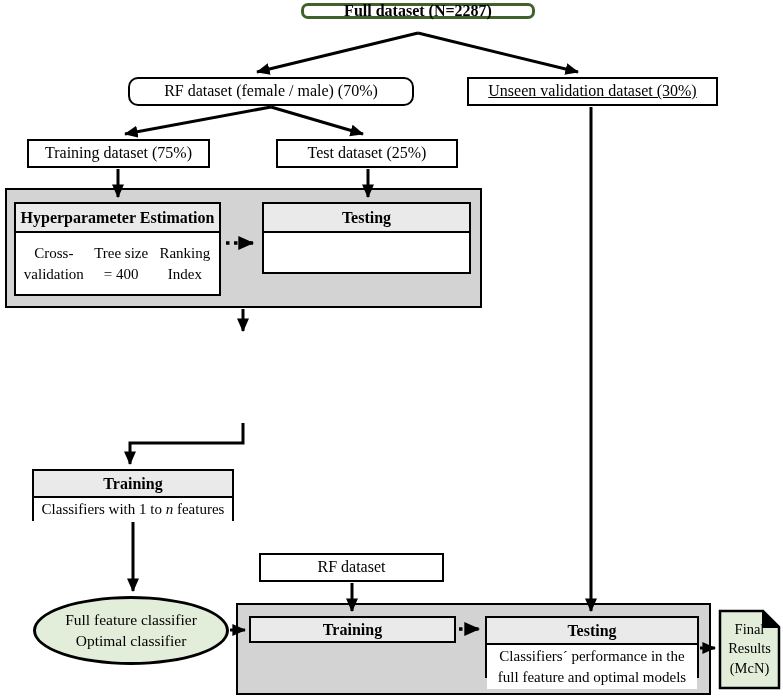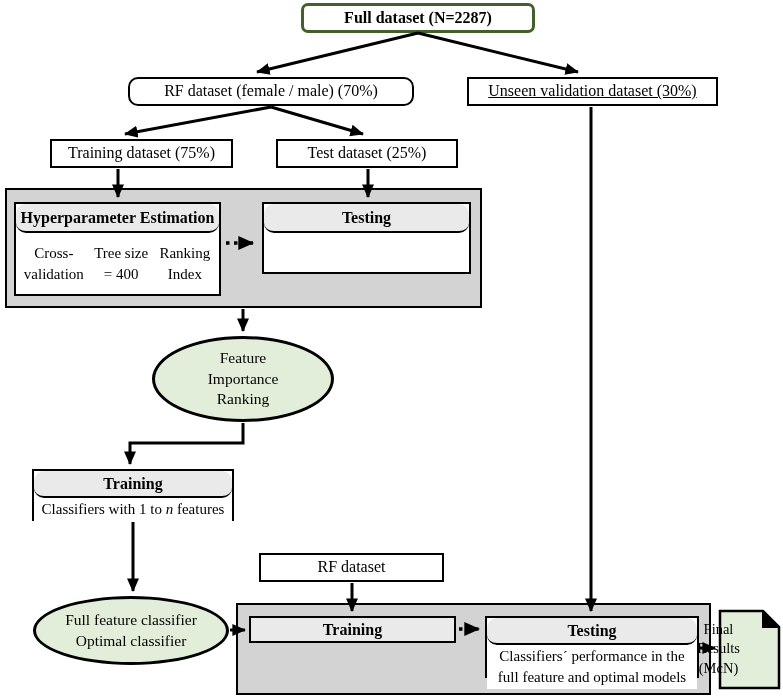--- a/index.html
+++ b/index.html
@@ -12,21 +12,21 @@
     border:2px solid #000;background:#fff;display:flex;align-items:center;justify-content:center;
     text-align:center;font-size:16px;line-height:1.15;
   }
   .rounded{
     border:3px solid #41602c;border-radius:7px;font-weight:bold;background:#fff;
   }
   .panel{background:#d3d3d3;border:2px solid #000;}
   .twopart{border:2px solid #000;background:#fff;display:flex;flex-direction:column;}
   .twopart .hdr{
     background:#eaeaea;border-bottom:2px solid #000;font-weight:bold;font-size:16px;
-    display:flex;align-items:center;justify-content:center;flex:0 0 auto;border-radius:10px;
+    display:flex;align-items:center;justify-content:center;flex:0 0 auto;
   }
   .twopart .bdy{
     background:#fff;flex:1 1 auto;display:flex;align-items:center;justify-content:center;
     font-size:15px;line-height:1.4;text-align:center;padding:1px 3px;
   }
   .hdronly{
     border:2px solid #000;background:#eaeaea;font-weight:bold;font-size:16px;
     display:flex;align-items:center;justify-content:center;text-align:center;
   }
   .ellipse{
@@ -42,56 +42,51 @@
   .it{font-style:italic;}
 </style>
 </head>
 <body>
 
 <div class="stage">
 
   <div class="node panel" style="left:5px;top:188px;width:477px;height:120px;"></div>
   <div class="node panel" style="left:236px;top:603px;width:475px;height:92px;"></div>
 
-  <div class="node box rounded" style="left:301px;top:3px;width:234px;height:30px;">
+  <div class="node box rounded" style="left:301px;top:3px;width:234px;height:16px;">
     <span>Full dataset (N=2287)</span>
   </div>
 
   <div class="node box" style="left:128px;top:77px;width:286px;height:29px;border-radius:10px;">
     <span>RF dataset (female / male) (70%)</span>
   </div>
   <div class="node box" style="left:467px;top:77px;width:251px;height:29px;text-decoration:underline;">
     <span>Unseen validation dataset (30%)</span>
   </div>
 
-  <div class="node box" style="left:27px;top:139px;width:183px;height:29px;margin-left:23px;">
+  <div class="node box" style="left:27px;top:139px;width:183px;height:29px;">
     <span>Training dataset (75%)</span>
   </div>
   <div class="node box" style="left:276px;top:139px;width:182px;height:29px;">
     <span>Test dataset (25%)</span>
   </div>
 
   <div class="node twopart" style="left:14px;top:202px;width:207px;height:94px;">
     <div class="hdr" style="height:27px;">Hyperparameter Estimation</div>
     <div class="bdy">
       <span>Cross-validation</span>
       <span>Tree size = 400</span>
       <span>Ranking Index</span>
     </div>
   </div>
 
   <div class="node twopart" style="left:262px;top:202px;width:209px;height:72px;">
     <div class="hdr" style="height:27px;">Testing</div>
   </div>
 
-  <div class="node ellipse" style="left:152px;top:336px;width:182px;height:86px;">
-    <span>Feature</span>
-    <span>Importance</span>
-    <span>Ranking</span>
-  </div>
 
   <div class="node twopart" style="left:32px;top:469px;width:202px;height:52px;">
     <div class="hdr" style="height:25px;">Training</div>
     <div class="bdy" style="flex-direction:row;white-space:pre;font-family:Liberation Serif, serif;"><span>Classifiers with 1 to </span><span class="it">n</span><span> features</span></div>
   </div>
 
   <div class="node box" style="left:259px;top:553px;width:185px;height:29px;">
     <span>RF dataset</span>
   </div>
 
@@ -106,21 +101,21 @@
 
   <div class="node twopart" style="left:485px;top:616px;width:214px;height:62px;">
     <div class="hdr" style="height:25px;">Testing</div>
     <div class="bdy">Classifiers´ performance in the full feature and optimal models</div>
   </div>
 
   <svg class="node" style="left:718px;top:609px;" width="64" height="81" viewBox="0 0 64 81">
     <path d="M2,2 H45 L61,18 V79 H2 Z" fill="#e3eeda" stroke="#000" stroke-width="2.5"></path>
     <path d="M44,2 L44,19 L61,19 Z" fill="#000"></path>
   </svg>
-  <div class="doc-text" style="left:690px;top:614px;width:57px;height:70px;">
+  <div class="doc-text" style="left:721px;top:614px;width:57px;height:70px;">
     <span>Final</span>
     <span>Results</span>
     <span>(McN)</span>
   </div>
 
   <svg class="arrows" width="783" height="697" viewBox="0 0 783 697">
     <defs>
       <marker id="ah" markerWidth="5" markerHeight="4.5" refX="4.2" refY="2" orient="auto" markerUnits="strokeWidth">
         <path d="M0,0 L4.5,2 L0,4 Z" fill="#000"></path>
       </marker>

